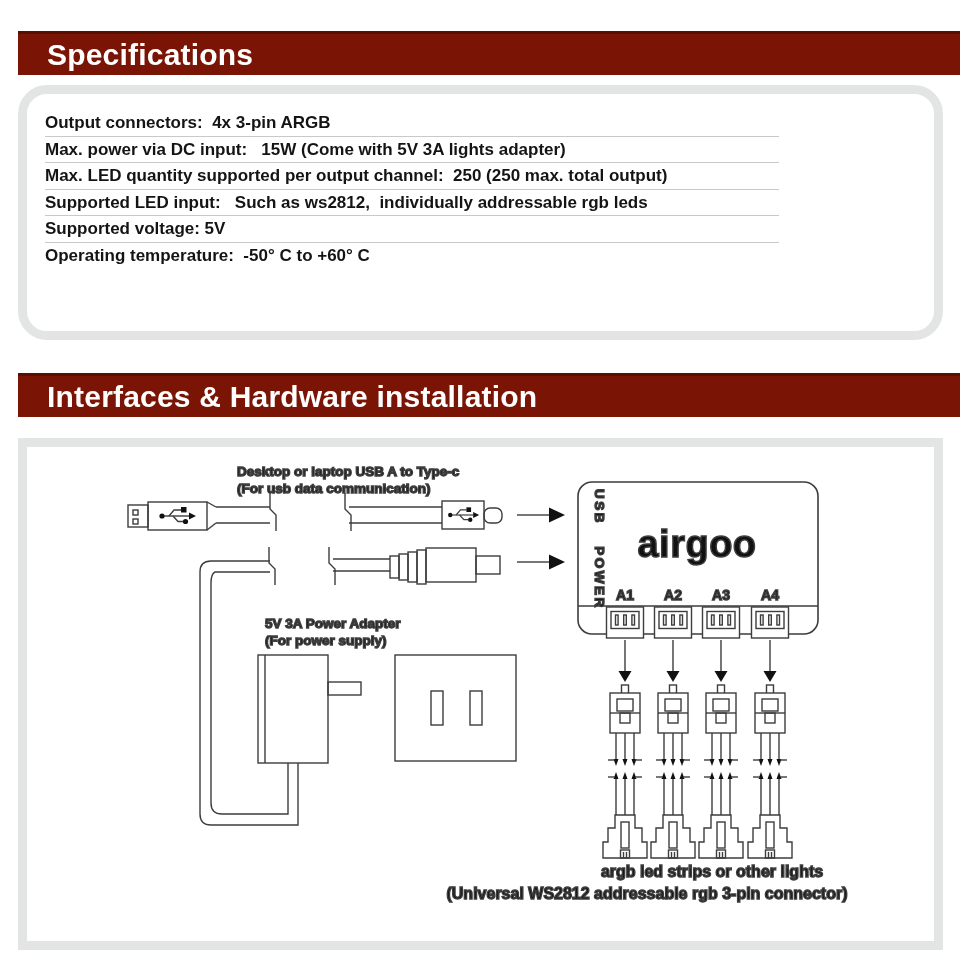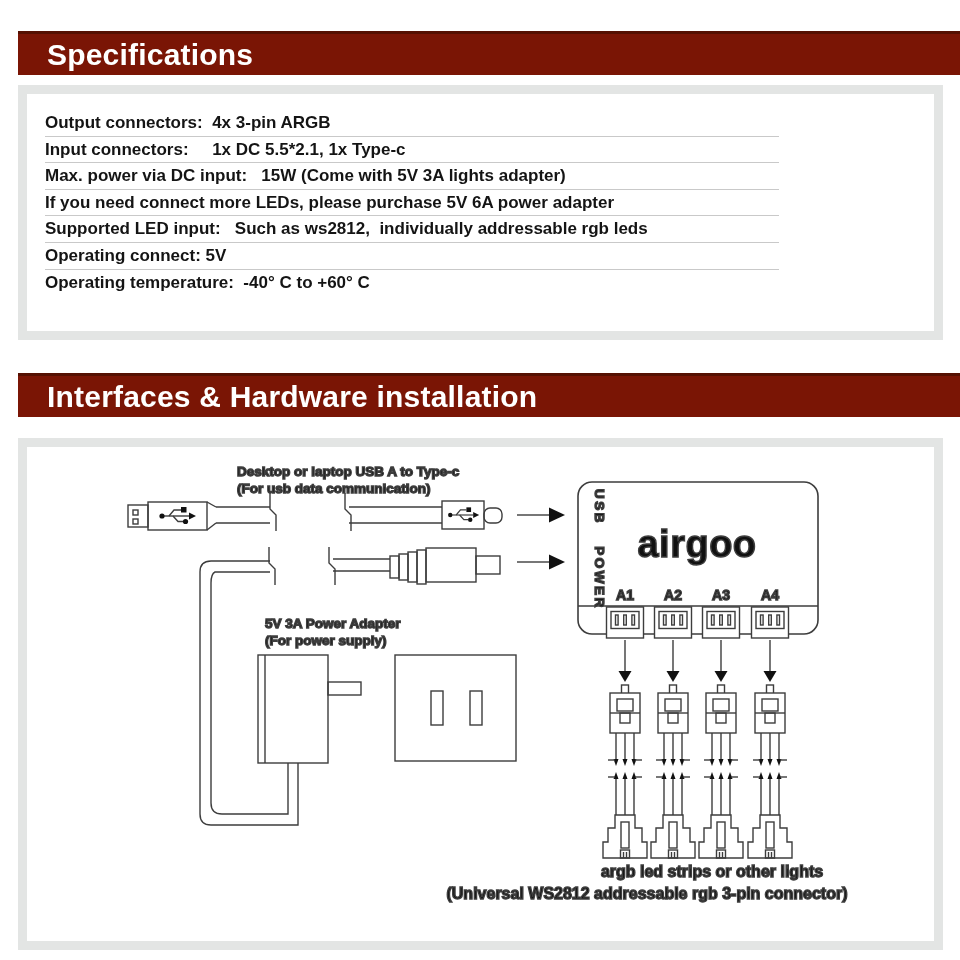--- a/index.html
+++ b/index.html
@@ -13,21 +13,21 @@
     color:#ffffff;font-weight:bold;font-size:30px;
     line-height:41px;padding-left:29px;box-sizing:content-box;
     letter-spacing:0.2px;
   }
   #banner-specs{top:31px;}
   #banner-interfaces{top:373px;}
   .frame-box{
     position:absolute;left:18px;width:907px;background:#ffffff;
     border:9px solid #e3e5e4;box-sizing:content-box;
   }
-  #spec-box{top:85px;height:237px;}
+  #spec-box{top:85px;height:237px;border-radius:29px;}
   #diagram-box{top:438px;height:494px;}
   .spec-list{position:absolute;left:18px;top:16px;width:734px;}
   .spec-row{
     height:25.6px;line-height:25.6px;font-size:17px;font-weight:bold;
     color:#141414;white-space:pre;border-bottom:1px solid #c9c9c9;
   }
   .spec-row:last-child{border-bottom:none;}
   svg text{font-family:"Liberation Sans", sans-serif;fill:#111;}
   .lbl{font-size:13.5px;font-weight:bold;}
   .side-lbl{font-size:13.5px;font-weight:bold;letter-spacing:2.5px;}
@@ -36,26 +36,25 @@
   .caption{font-size:16px;font-weight:bold;}
 </style>
 </head>
 <body>
 
 <div class="banner" id="banner-specs">Specifications</div>
 
 <div class="frame-box" id="spec-box">
   <div class="spec-list">
     <div class="spec-row">Output connectors:  4x 3-pin ARGB</div>
-    <div class="spec-row">Input connectors:     1x DC 5.5*2.1, 1x Type-c</div>
     <div class="spec-row">Max. power via DC input:   15W (Come with 5V 3A lights adapter)</div>
-    <div class="spec-row">If you need connect more LEDs, please purchase 5V 6A power adapter</div>
+    <div class="spec-row">Max. LED quantity supported per output channel:  250 (250 max. total output)</div>
     <div class="spec-row">Supported LED input:   Such as ws2812,  individually addressable rgb leds</div>
-    <div class="spec-row">Operating connect: 5V</div>
-    <div class="spec-row">Operating temperature:  -40° C to +60° C</div>
+    <div class="spec-row">Supported voltage: 5V</div>
+    <div class="spec-row">Operating temperature:  -50° C to +60° C</div>
   </div>
 </div>
 
 <div class="banner" id="banner-interfaces">Interfaces &amp; Hardware installation</div>
 
 <div class="frame-box" id="diagram-box">
 <svg width="907" height="494" viewBox="0 0 907 494" xmlns="http://www.w3.org/2000/svg" xmlns:xlink="http://www.w3.org/1999/xlink" fill="none" stroke="#3d3d3d" stroke-width="1.4">
   <defs>
     <g id="trident">
       <line x1="-15" y1="0" x2="12" y2="0"></line>

